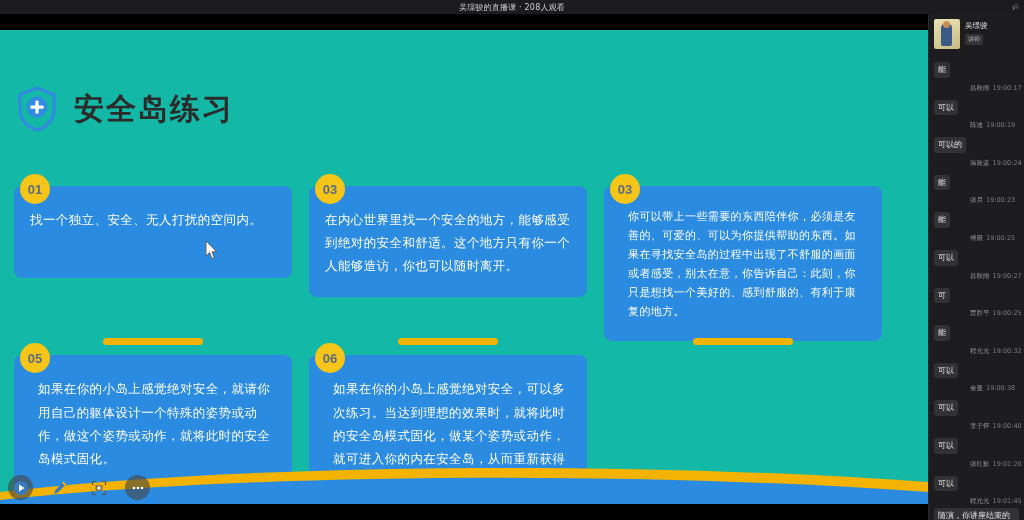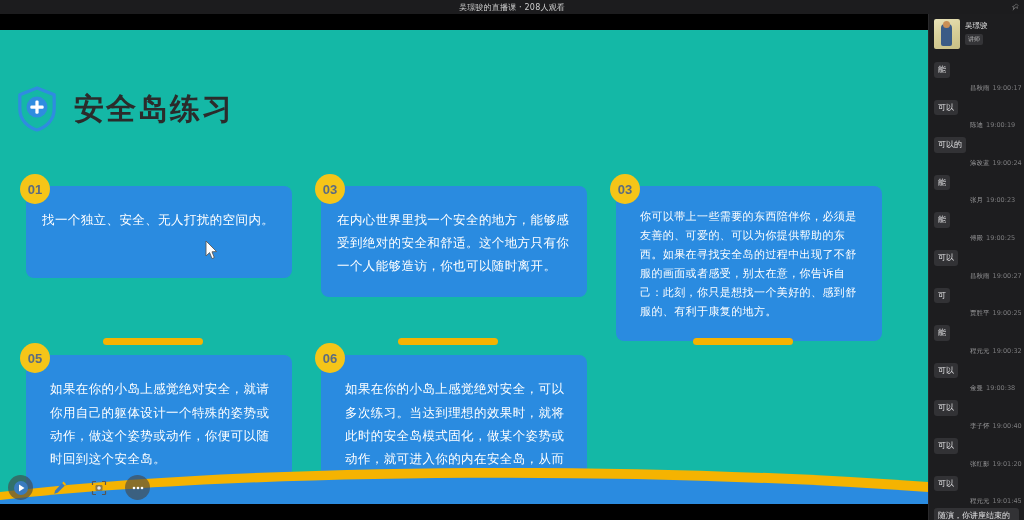--- a/index.html
+++ b/index.html
@@ -44,21 +44,21 @@
   }
 
   
   #grid {
     position:absolute; left:14px; top:156px; width:884px;
     display:grid; grid-template-columns:278px 278px 278px; column-gap:17px; row-gap:14px;
   }
   .card-wrap { position:relative; }
   .card {
     background:#2a8be0; border-radius:8px; padding:22px 16px 20px 16px;
-    color:#ffffff; position:relative; min-height:92px;margin-left:12px;
+    color:#ffffff; position:relative; min-height:92px;
   }
   .card.tall { min-height:126px;padding-left:24px; }
   .card-text {
     font-size:12.5px; line-height:1.85; color:#ffffff; letter-spacing:.4px;
     word-break:break-all;
   }
   .card-text.small { font-size:11px; line-height:1.72; }
   .badge {
     position:absolute; left:6px; top:-12px; width:30px; height:30px; border-radius:50%;
     background:#f5c518; color:#5b6b80; font-size:13px; font-weight:bold;
@@ -175,21 +175,21 @@
           <div class="badge">03</div>
           <div class="card tall">
             <div class="card-text small">你可以带上一些需要的东西陪伴你，必须是友善的、可爱的、可以为你提供帮助的东西。如果在寻找安全岛的过程中出现了不舒服的画面或者感受，别太在意，你告诉自己：此刻，你只是想找一个美好的、感到舒服的、有利于康复的地方。</div>
           </div>
           <div class="underbar"></div>
         </div>
 
         <div class="card-wrap">
           <div class="badge">05</div>
           <div class="card tall">
-            <div class="card-text">如果在你的小岛上感觉绝对安全，就请你用自己的躯体设计一个特殊的姿势或动作，做这个姿势或动作，你便可以随时回到这个安全岛。</div>
+            <div class="card-text">如果在你的小岛上感觉绝对安全，就请你用自己的躯体设计一个特殊的姿势或动作，做这个姿势或动作，就将此时的安全岛模式固化。</div>
           </div>
           <div class="underbar"></div>
         </div>
 
         <div class="card-wrap">
           <div class="badge">06</div>
           <div class="card tall">
             <div class="card-text">如果在你的小岛上感觉绝对安全，可以多次练习。当达到理想的效果时，就将此时的安全岛模式固化，做某个姿势或动作，就可进入你的内在安全岛，从而重新获得愉悦和平静。</div>
           </div>
           <div class="underbar"></div>

